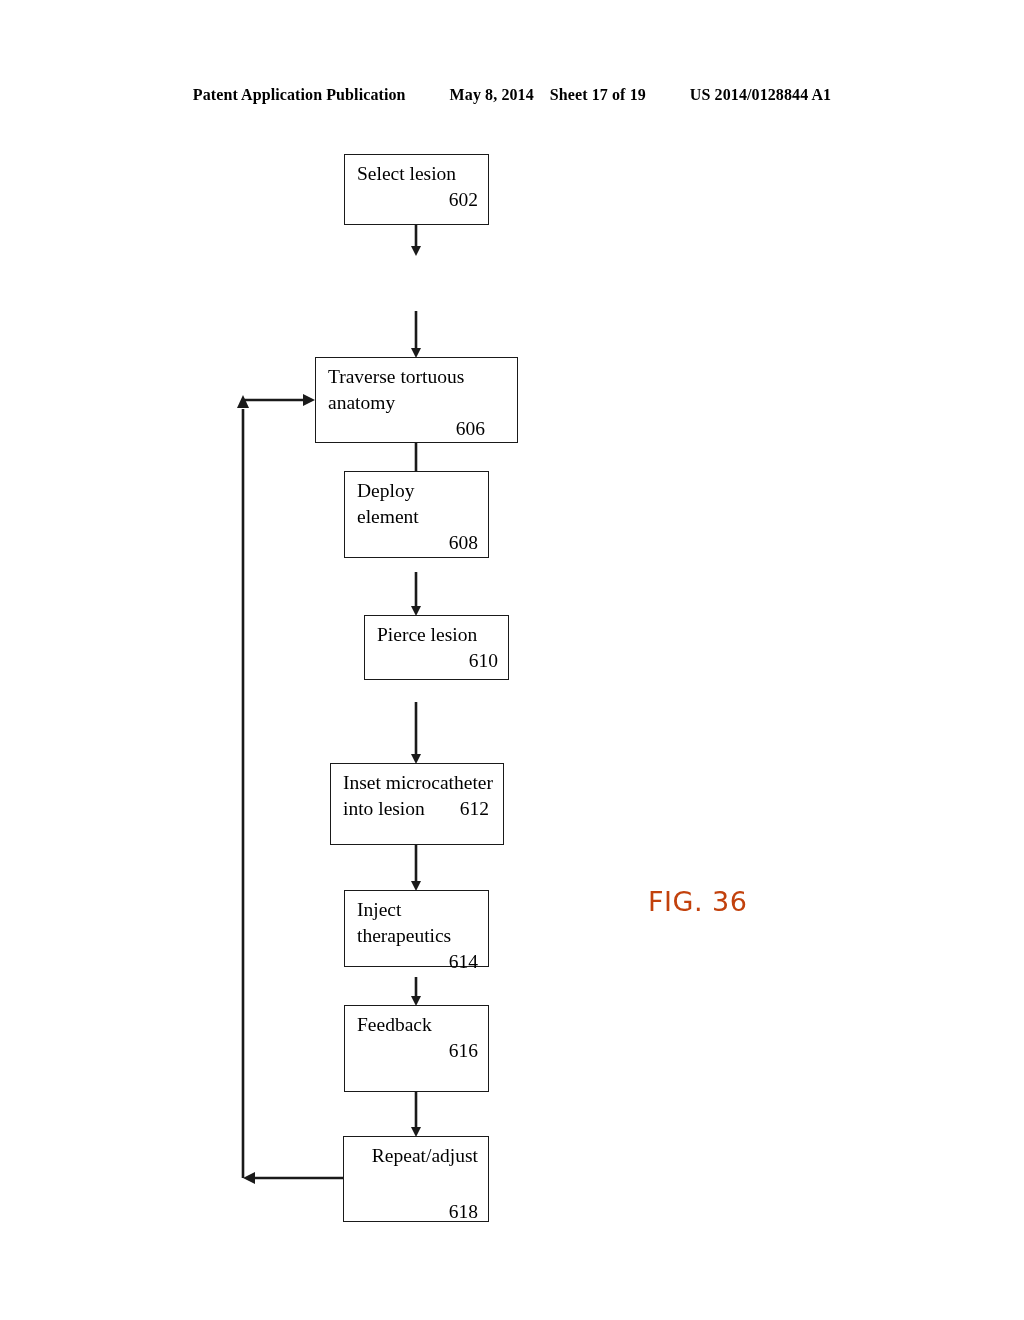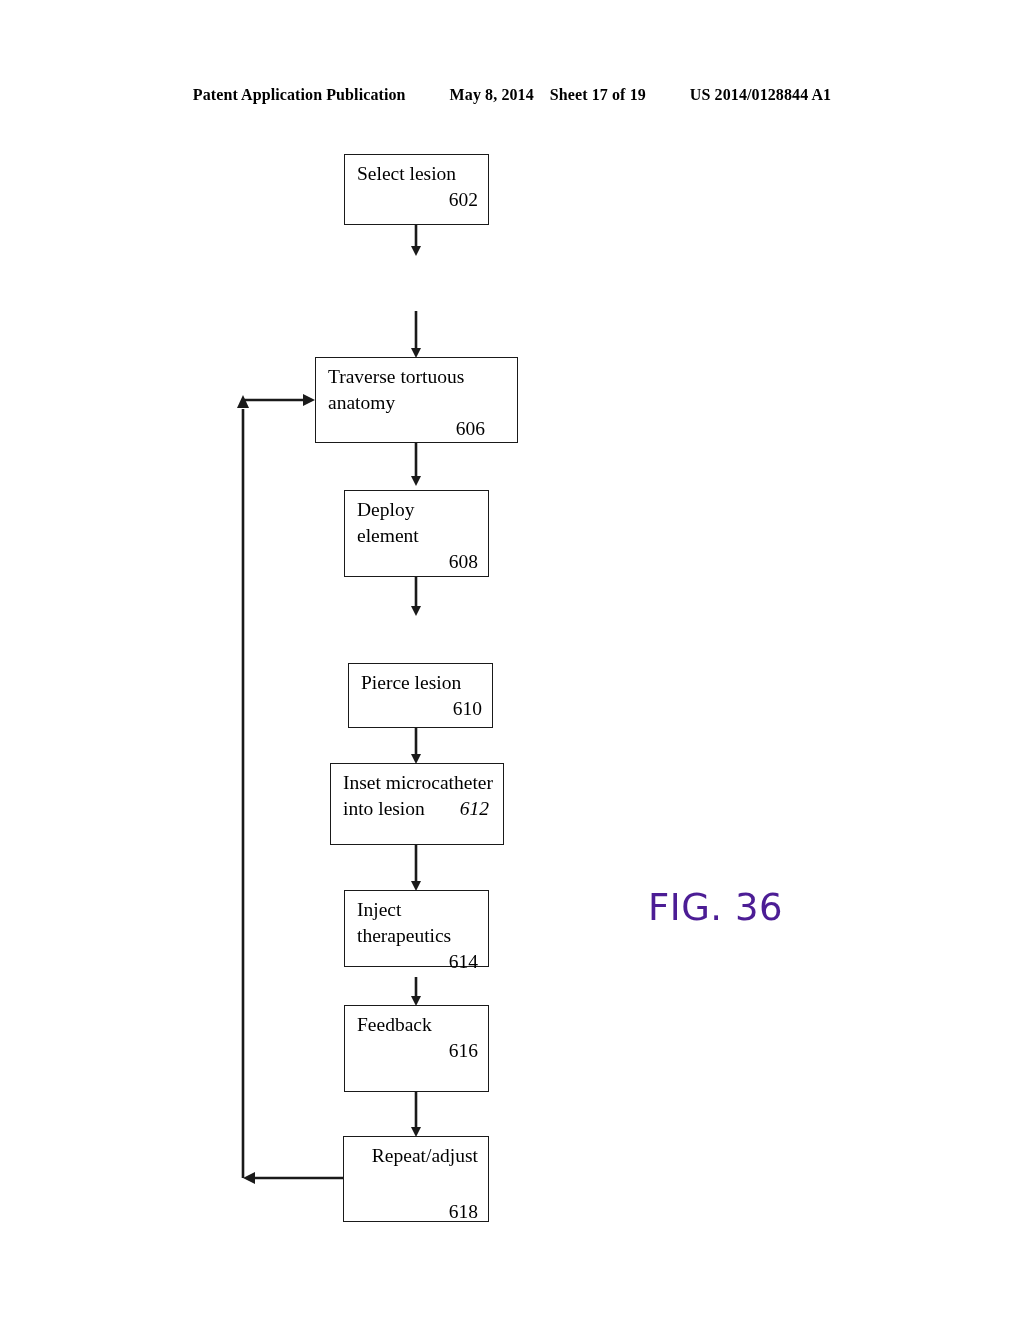--- a/index.html
+++ b/index.html
@@ -74,23 +74,23 @@
   .node .pad {
     padding: 6px 10px 0 12px;
   }
 
   
   #figlabel {
     position: absolute;
     left: 648px;
     top: 886px;
     font-family: "DejaVu Sans", "Liberation Sans", sans-serif;
-    font-size: 37px;
+    font-size: 27px;
     letter-spacing: 0.5px;
-    color: #4c1d95;
+    color: #c2410c;
     white-space: nowrap;
   }
 </style>
 </head>
 <body>
 
 <div id="page">
 
   <div id="header">
     <span class="h-pub">Patent Application Publication</span>
@@ -152,41 +152,41 @@
 
 
     <div class="node" style="left:315px; top:357px; width:203px; height:86px;">
       <div class="pad">
         <div class="t-line t-left">Traverse tortuous</div>
         <div class="t-line t-left">anatomy</div>
         <div class="t-line t-right" style="padding-right:22px;">606</div>
       </div>
     </div>
 
-    <div class="node" style="left:344px; top:490px; width:145px; height:87px;">
+    <div class="node" style="left:344px; top:471px; width:145px; height:87px;">
       <div class="pad">
         <div class="t-line t-left">Deploy</div>
         <div class="t-line t-left">element</div>
         <div class="t-line ref-c" style="padding-left:34px;">608</div>
       </div>
     </div>
 
-    <div class="node" style="left:348px; top:615px; width:145px; height:65px;margin-top:48px;">
+    <div class="node" style="left:364px; top:615px; width:145px; height:65px;">
       <div class="pad">
         <div class="t-line t-left">Pierce lesion</div>
         <div class="t-line ref-c">610</div>
       </div>
     </div>
 
     <div class="node" style="left:330px; top:763px; width:174px; height:82px;">
       <div class="pad">
         <div class="t-line t-left">Inset microcatheter</div>
         <div style="display:flex; justify-content:space-between; align-items:baseline;">
           <span class="t-line">into lesion</span>
-          <span class="t-line" style="padding-right:4px;font-style:italic;">612</span>
+          <span class="t-line" style="padding-right:4px;">612</span>
         </div>
       </div>
     </div>
 
     <div class="node" style="left:344px; top:890px; width:145px; height:77px;">
       <div class="pad">
         <div class="t-line t-left">Inject</div>
         <div class="t-line t-left">therapeutics</div>
         <div class="t-line ref-c" style="padding-left:26px;">614</div>
       </div>

